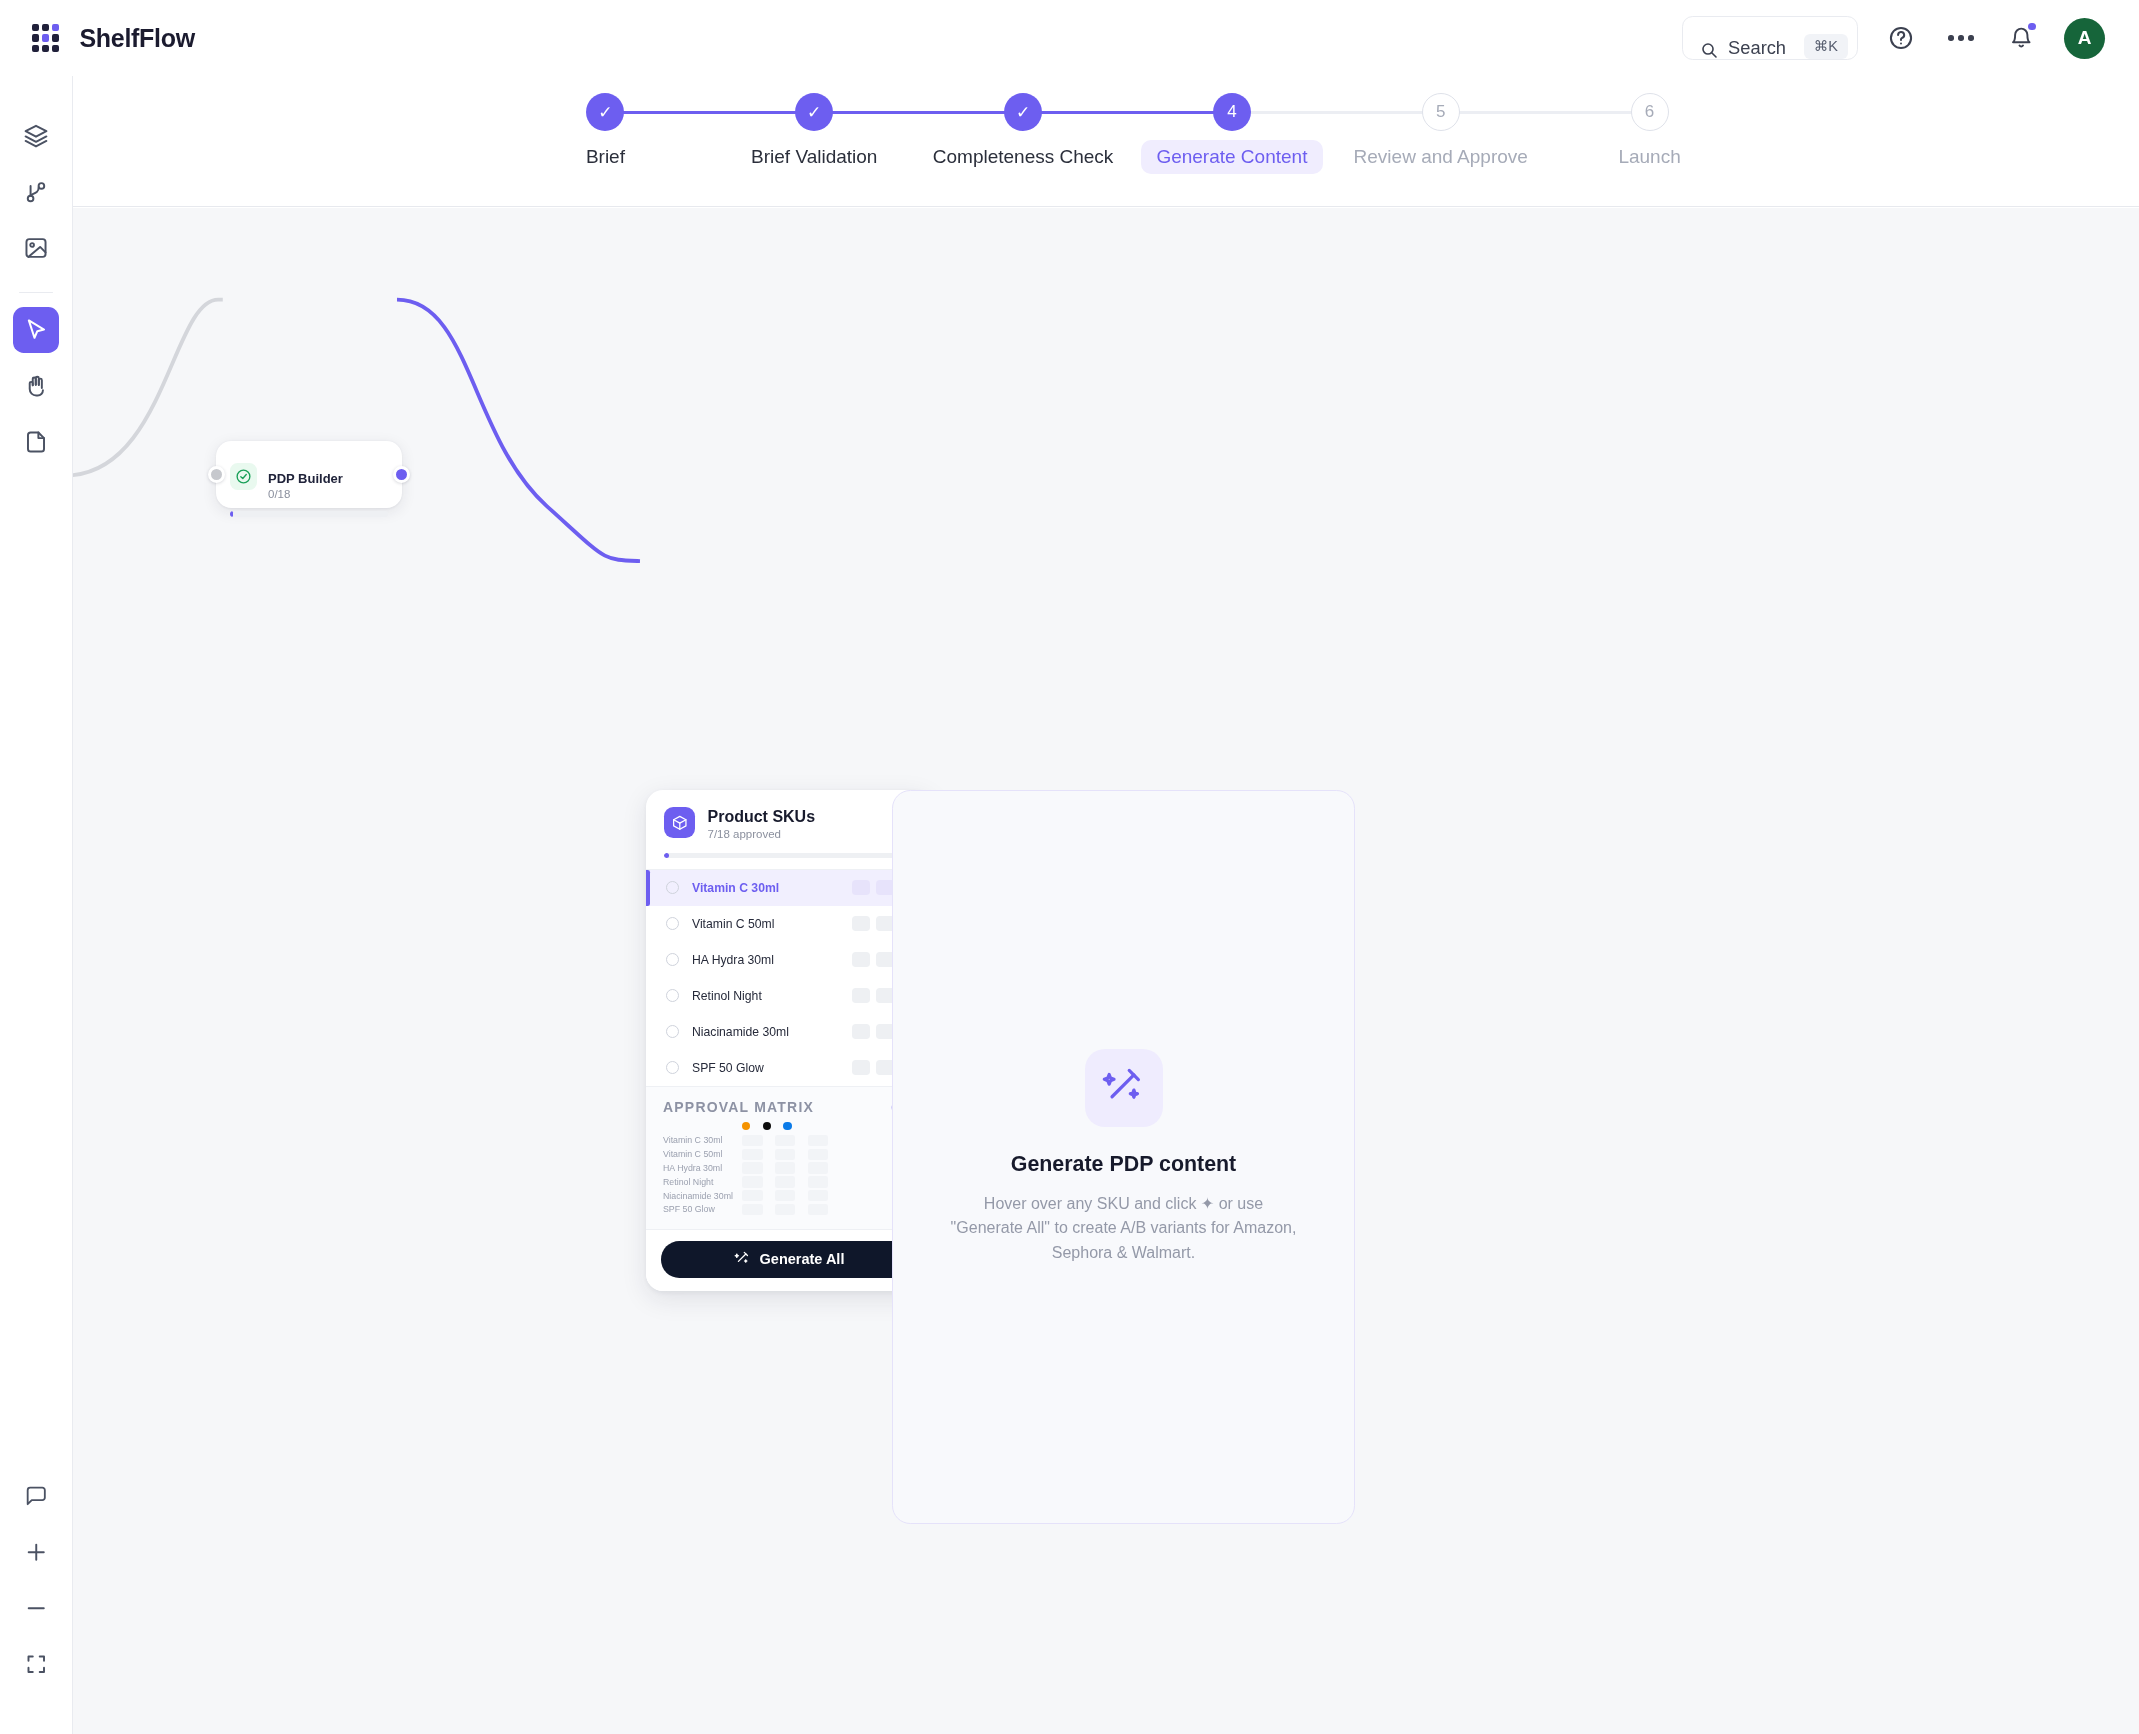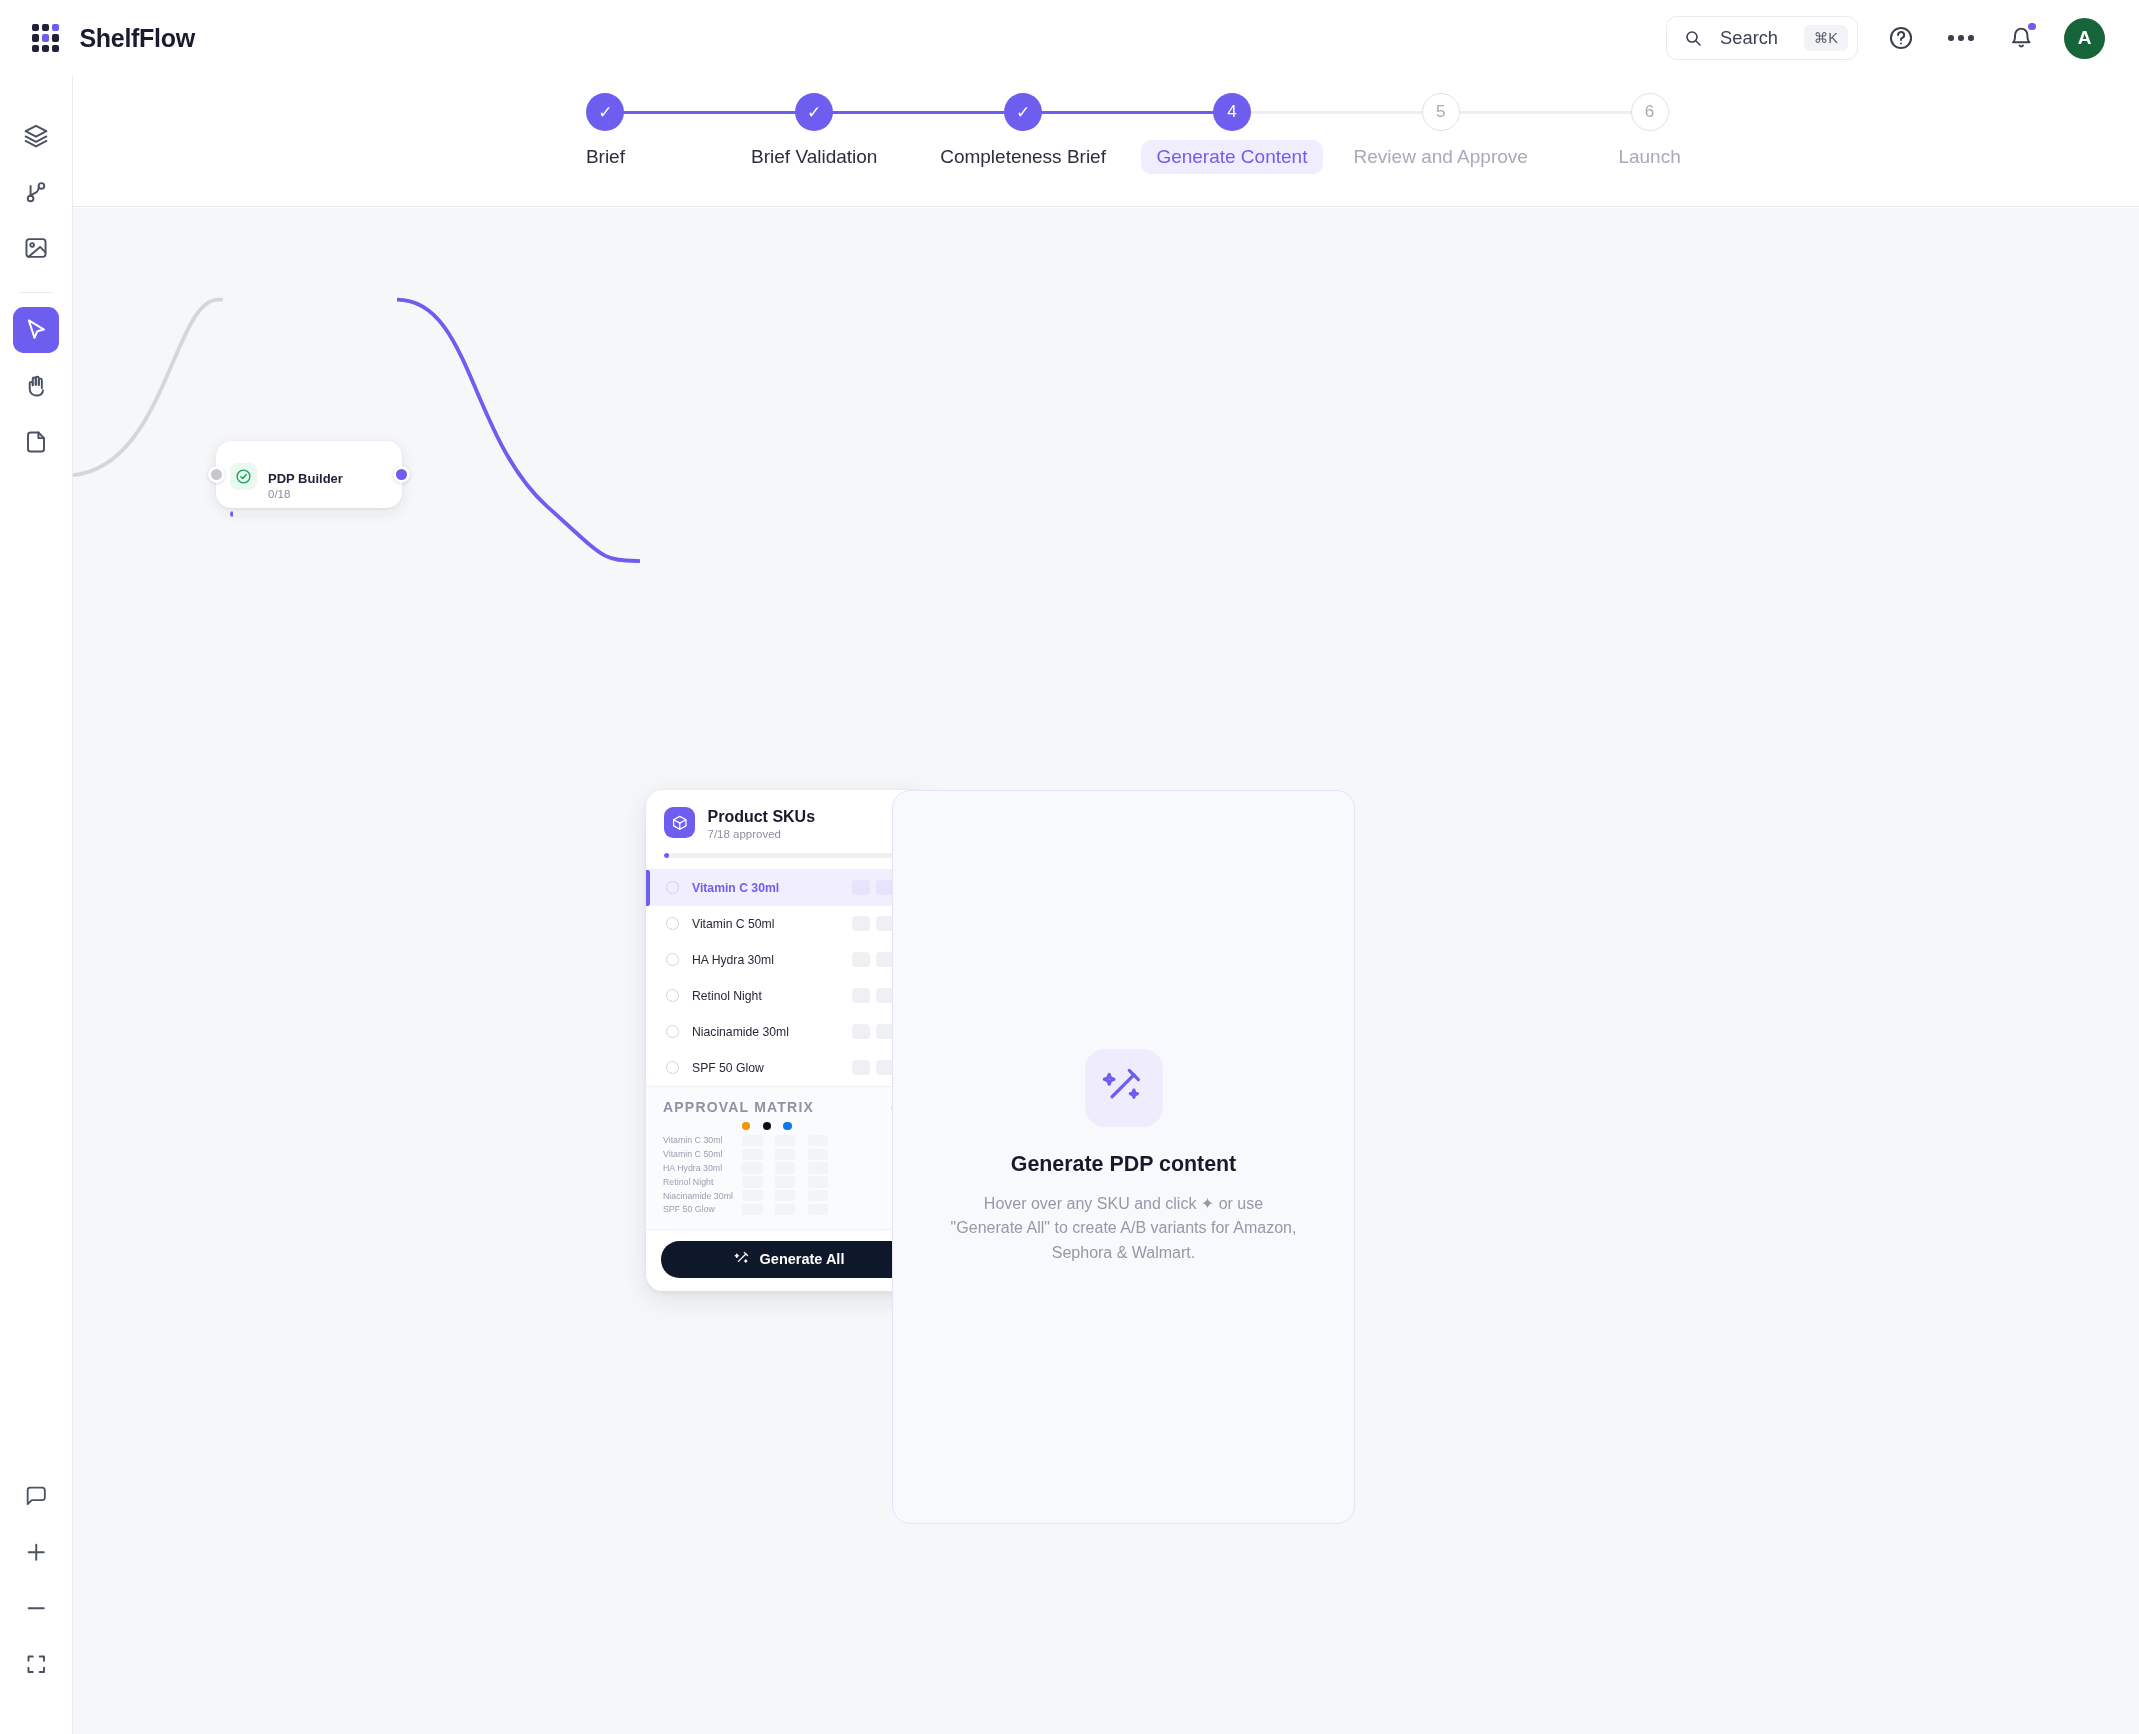--- a/index.html
+++ b/index.html
@@ -61,22 +61,22 @@
   .topbar-right {
     margin-left: auto;
     margin-right: 35px;
     display: flex;
     align-items: center;
     gap: 26px;
   }
 
   .search-box {
     display: flex;
-    align-items: center;
-    gap: 18px;
+    align-items: flex-end;
+    gap: 10px;
     height: 44px;
     padding: 0 9.2px 0 17px;
     border: 1.2px solid #e9ebf0;
     border-radius: 10.7px;
     background: #fff;
   }
   .search-box .magnifier {
     width: 18.3px; height: 18.3px;
     flex: 0 0 auto;
   }
@@ -594,21 +594,21 @@
 
       <div class="step done">
         <div class="step-line"></div>
         <div class="step-node">✓</div>
         <div class="step-label">Brief Validation</div>
       </div>
 
       <div class="step done">
         <div class="step-line"></div>
         <div class="step-node">✓</div>
-        <div class="step-label">Completeness Brief</div>
+        <div class="step-label">Completeness Check</div>
       </div>
 
       <div class="step current">
         <div class="step-line"></div>
         <div class="step-node">4</div>
         <div class="step-label">Generate Content</div>
       </div>
 
       <div class="step todo">
         <div class="step-line"></div>

